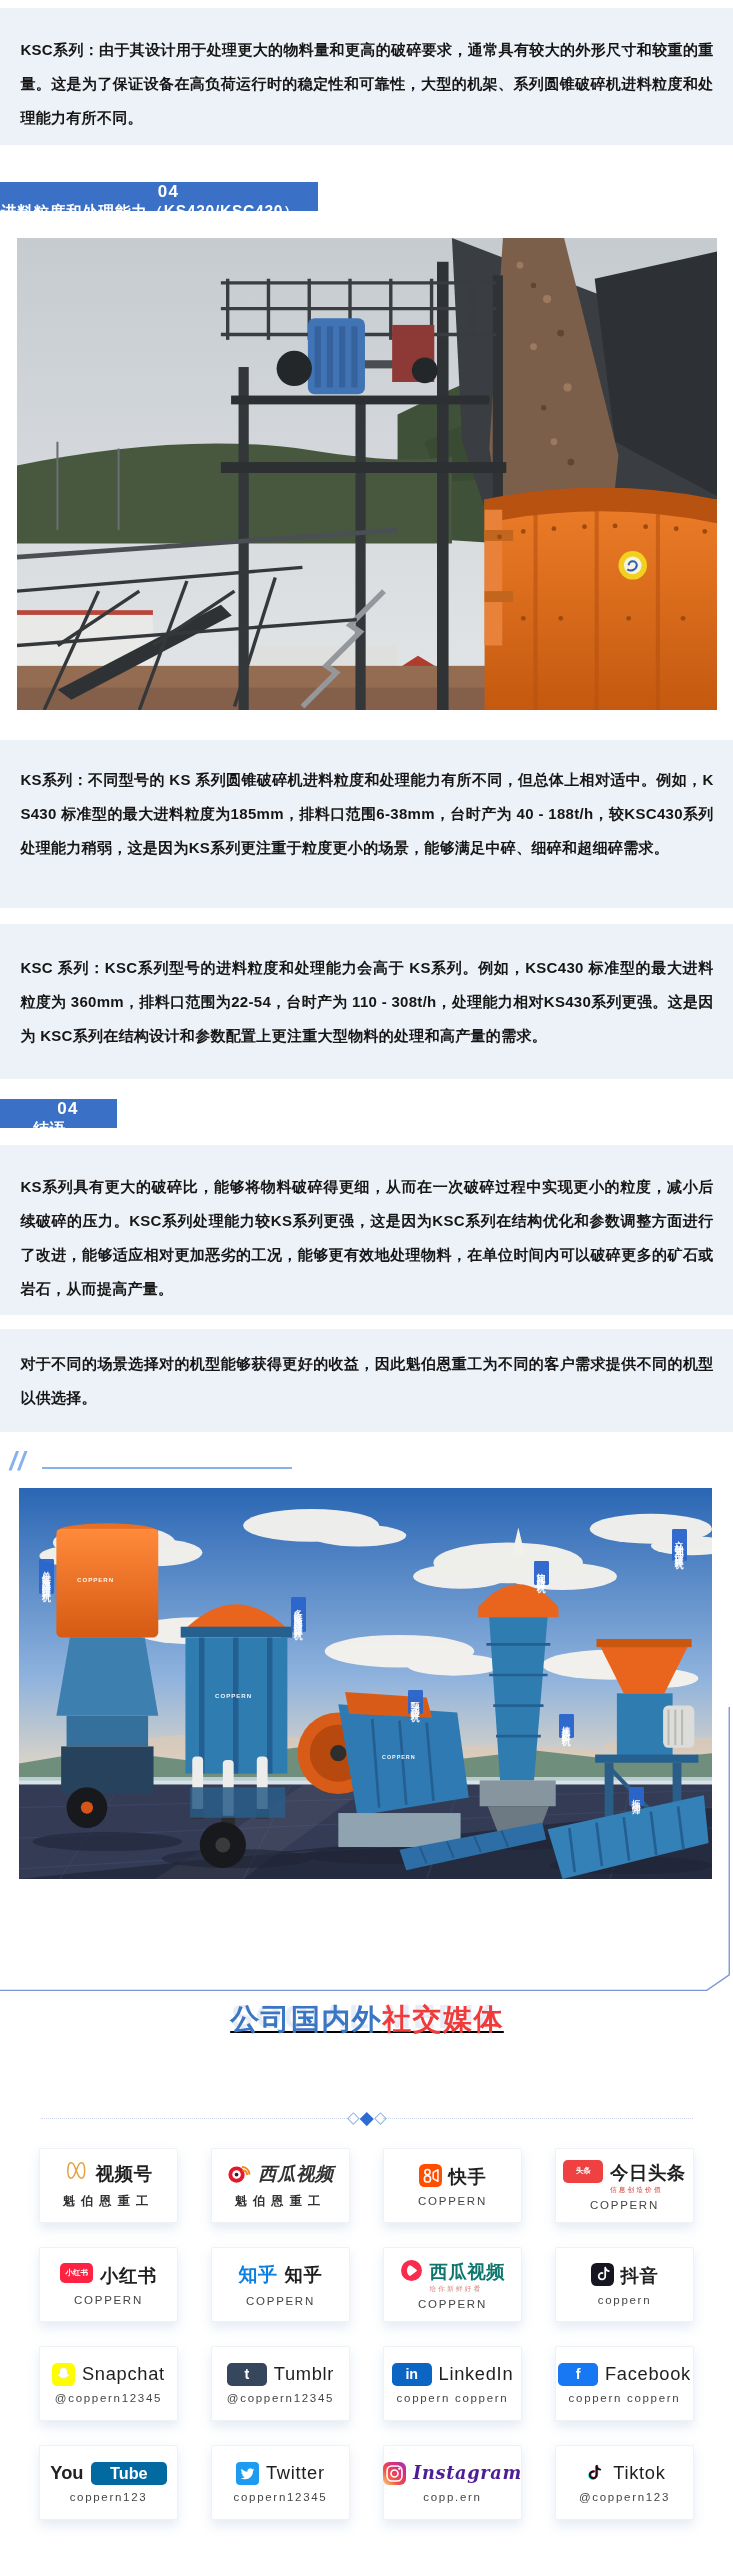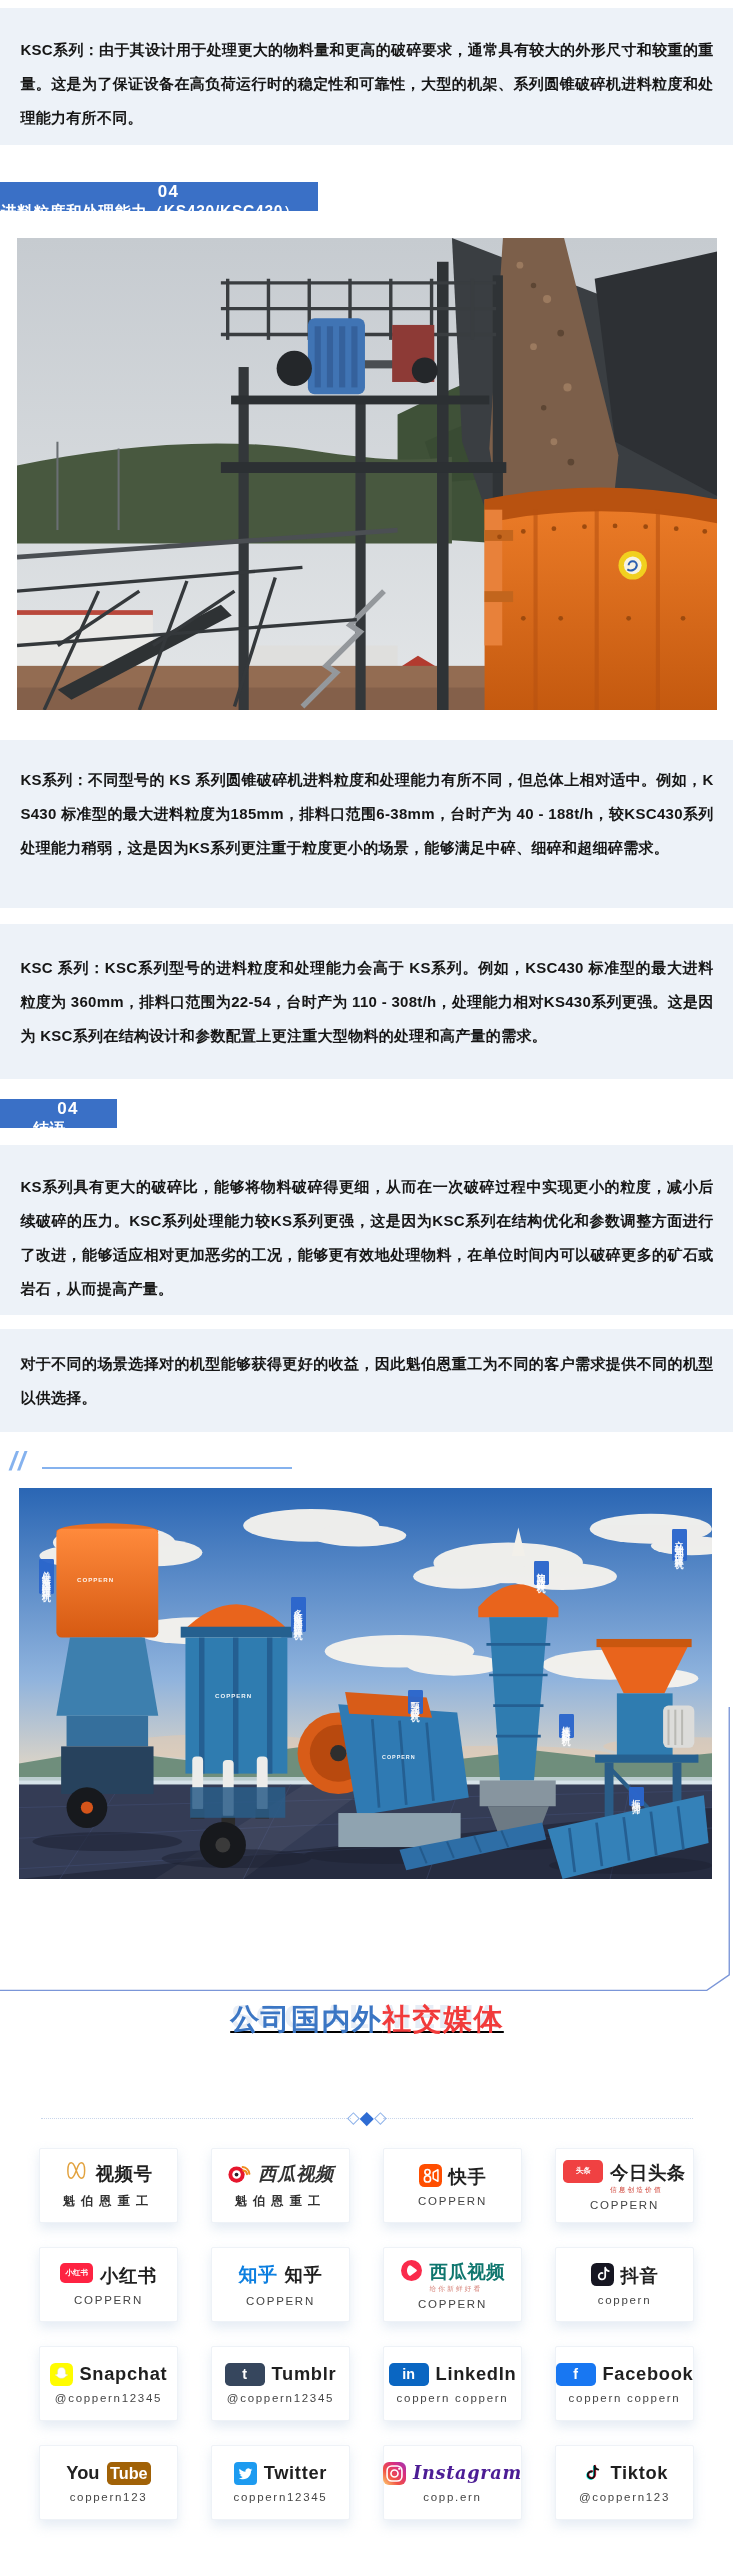--- a/index.html
+++ b/index.html
@@ -44,33 +44,33 @@
   #divider .dia{display:inline-block;}
   .dia-hollow{width:6.8px;height:6.8px;border:1.4px solid #8fb3ea;transform:rotate(45deg);margin:0 -1.4px;}
   .dia-solid{width:9.5px;height:9.5px;background:#2e6cd3;transform:rotate(45deg);margin:0 5.4px;}
 
   
   #card-grid{position:absolute;left:39px;top:2148px;width:655px;display:grid;grid-template-columns:repeat(4,139px);column-gap:33px;row-gap:24px;grid-auto-rows:75px;}
   .card{background:#ffffff;border:0.7px solid #eef2f7;border-radius:2px;box-shadow:0 5.4px 12.2px rgba(170,192,220,.30);display:flex;flex-direction:column;align-items:center;justify-content:center;gap:6.1px;}
   .trow{display:flex;align-items:flex-start;gap:6.8px;}
   .cicon svg{display:block;}
   .cname{font-size:18.3px;font-weight:700;color:#1f1f1f;letter-spacing:0.7px;white-space:nowrap;}
-  .cname.latin{font-weight:700;}
+  .cname.latin{font-weight:400;}
   .cname.italic{font-style:italic;color:#333;}
   .cname.script{font-family:"DejaVu Serif",serif;font-style:italic;font-weight:700;color:#4c1d95;font-size:17.7px;}
   .col{display:flex;flex-direction:column;align-items:flex-start;}
   .cslogan{font-size:6.8px;letter-spacing:2px;line-height:1;margin-top:2px;}
   .chandle{font-size:11.5px;color:#454545;letter-spacing:1.7px;white-space:nowrap;}
   .chandle.cjk{font-size:12.2px;color:#303030;letter-spacing:6.1px;font-weight:600;}
   .badge-icon{display:inline-flex;align-items:center;justify-content:center;width:40px;height:23px;border-radius:4.8px;color:#fff;font-weight:800;font-size:14.3px;}
   .badge-icon.cjkicon{font-size:7.5px;font-weight:700;letter-spacing:0;}
   .badge-icon.pill{width:33px;height:20.4px;border-radius:4.8px;}
   .zh-logo{color:#0c7fe0;font-size:19px;font-weight:800;letter-spacing:0.7px;}
   .yt-you{font-size:18.3px;font-weight:800;color:#222;letter-spacing:0;}
-  .yt-tube{background:#a16207;color:#fff;border-radius:4.8px;padding:2px 3px;font-size:16.3px;font-weight:800;margin-left:0.7px;}
+  .yt-tube{background:#0369a1;color:#fff;border-radius:4.8px;padding:2px 19px;font-size:16.3px;font-weight:800;margin-left:0.7px;}
 </style>
 </head>
 <body>
 
 <div class="page">
 
   <section class="panel" style="top:8.2px;height:137px;padding-top:24.5px;">
     <p>KSC系列：由于其设计用于处理更大的物料量和更高的破碎要求，通常具有较大的外形尺寸和较重的重量。这是为了保证设备在高负荷运行时的稳定性和可靠性，大型的机架、系列圆锥破碎机进料粒度和处理能力有所不同。</p>
   </section>
 

